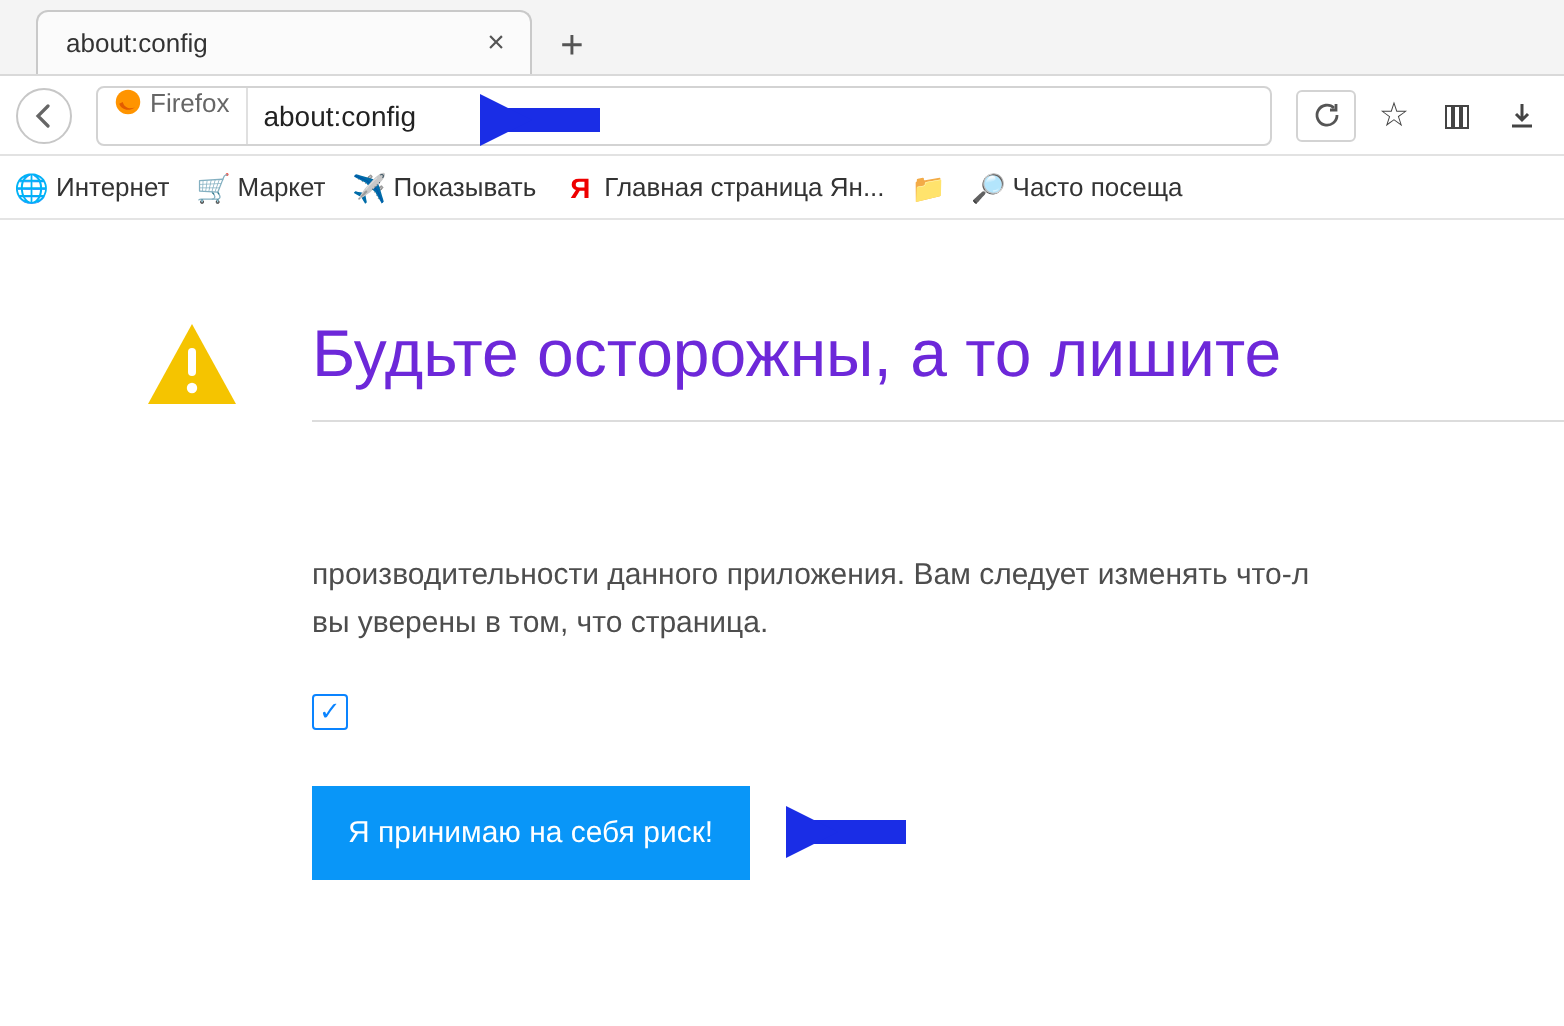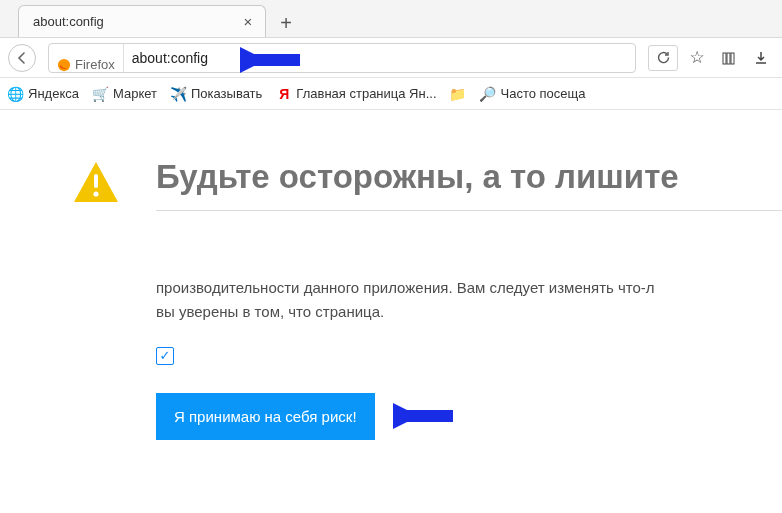--- a/index.html
+++ b/index.html
@@ -8,36 +8,36 @@
 
 .tabstrip{height:38px;background:#f4f4f4;display:flex;align-items:flex-end;padding-left:18px;border-bottom:1px solid #d9d9d9}
 .tab{height:32px;min-width:248px;background:#fbfbfb;border:1px solid #c9c9c9;border-bottom:none;border-radius:6px 6px 0 0;display:flex;align-items:center;padding:0 8px 0 14px;font-size:13px;color:#333;position:relative}
 .tab .close{margin-left:auto;width:18px;height:18px;display:flex;align-items:center;justify-content:center;color:#555;font-size:15px;cursor:pointer}
 .newtab{width:28px;height:28px;margin-left:6px;display:flex;align-items:center;justify-content:center;font-size:20px;color:#555;cursor:pointer}
 
 
 .navbar{height:40px;display:flex;align-items:center;padding:0 8px;border-bottom:1px solid #e2e2e2;gap:6px;position:relative}
 .navbtn{width:28px;height:28px;border-radius:50%;border:1px solid #c7c7c7;display:flex;align-items:center;justify-content:center;color:#666;font-size:14px;cursor:pointer;background:#fff}
 .urlbox{flex:1;height:30px;border:1px solid #d3d3d3;border-radius:4px;display:flex;align-items:center;margin:0 6px;overflow:hidden}
-.urlbox .brand{padding:0 8px;height:100%;display:flex;align-items:flex-end;gap:4px;border-right:1px solid #e0e0e0;font-size:13px;color:#666}
+.urlbox .brand{padding:0 8px;height:100%;display:flex;align-items:flex-start;gap:4px;border-right:1px solid #e0e0e0;font-size:13px;color:#666}
 .urlbox .brand .fxicon{width:14px;height:14px}
 .urlbox .url{flex:1;padding:0 8px;font-size:14px;color:#222}
 .reload{width:30px;height:26px;border:1px solid #d3d3d3;border-radius:3px;display:flex;align-items:center;justify-content:center;color:#555;font-size:14px;cursor:pointer}
 .iconbtn{width:26px;height:26px;display:flex;align-items:center;justify-content:center;color:#444;font-size:17px;cursor:pointer}
 
 
 .bmbar{height:32px;display:flex;align-items:center;padding:0 8px;gap:14px;border-bottom:1px solid #e4e4e4;font-size:13px;color:#333;white-space:nowrap;overflow:hidden}
 .bm{display:flex;align-items:center;gap:4px;cursor:pointer}
 .bm .ico{width:16px;height:16px;display:flex;align-items:center;justify-content:center;font-size:14px}
 
 
 .content{padding:48px 0 0 72px}
 .row{display:flex;gap:36px}
 .warnicon{width:48px;height:48px;flex-shrink:0}
-.title{font-size:33px;font-weight:700;color:#737373;white-space:nowrap}
+.title{font-size:33px;font-weight:400;color:#6d28d9;white-space:nowrap}
 .hr{height:1px;background:#dcdcdc;margin-top:14px}
 .body{margin-top:42px;font-size:15px;color:#4d4d4d;line-height:1.55}
 .chkrow{margin-top:24px;display:flex;align-items:center;gap:10px;font-size:15px;color:#4d4d4d}
 .chk{width:18px;height:18px;border:1px solid #0a84ff;border-radius:2px;display:flex;align-items:center;justify-content:center;color:#0a84ff;font-size:13px;cursor:pointer}
 .btnrow{margin-top:28px;display:flex;align-items:center;gap:18px}
 .primary{background:#0996f8;color:#fff;border:none;font-size:15px;padding:15px 18px;cursor:pointer}
 
 
 .arrow{position:absolute;pointer-events:none}
 </style>
@@ -94,21 +94,21 @@
   <div class="iconbtn">
     <svg width="16" height="16" viewBox="0 0 16 16">
         <path d="M8 2v8M5 7l3 3 3-3M3 13h10" stroke="#444" stroke-width="1.5" fill="none"></path>
       </svg>
   </div>
 </div>
 
 <div class="bmbar">
   <div class="bm">
       <span class="ico">🌐</span>
-      <span>Яндекса</span>
+      <span>Интернет</span>
     </div>
   <div class="bm">
       <span class="ico">🛒</span>
       <span>Маркет</span>
     </div>
   <div class="bm">
       <span class="ico">✈️</span>
       <span>Показывать</span>
     </div>
   <div class="bm">

